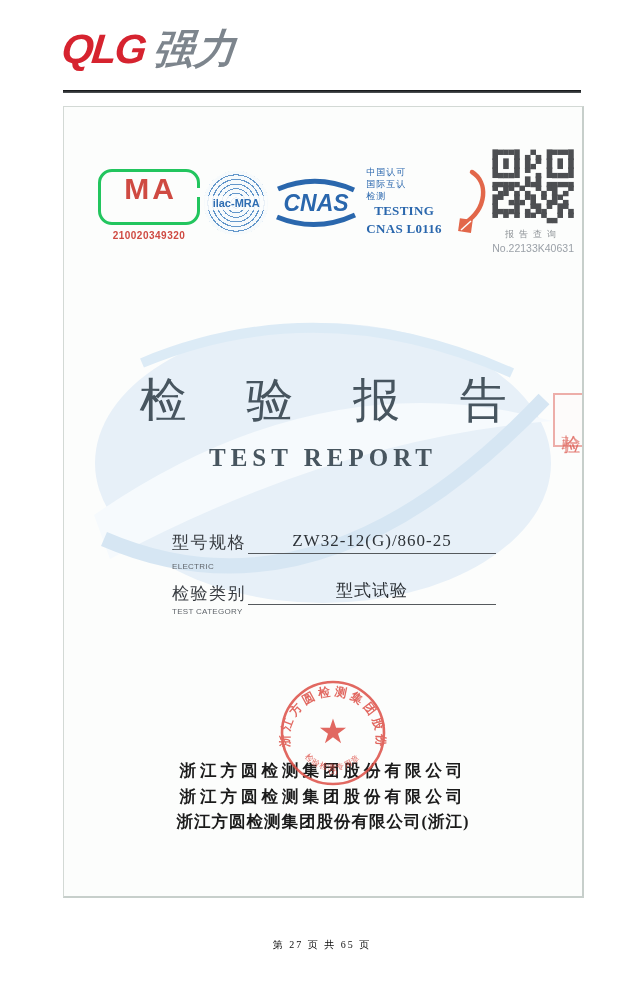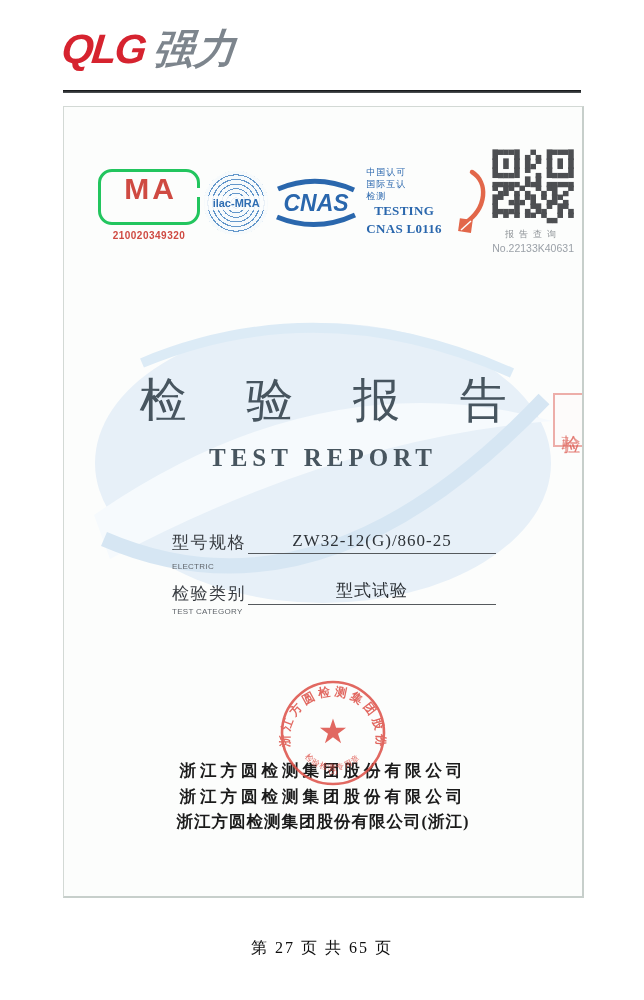--- a/index.html
+++ b/index.html
@@ -140,21 +140,21 @@
   .edge-stamp {
     position:absolute; right:-7px; top:286px; width:32px; height:50px;
     border:2px solid rgba(222,97,88,0.5); background:rgba(255,246,245,0.35);
     color:rgba(222,97,88,0.6); writing-mode:vertical-rl; font-size:19px;
     display:flex; align-items:center; justify-content:center; z-index:2;
   }
 
   
   .footer {
     position:absolute; left:0; right:0; top:938px; text-align:center;
-    font-size:16px; color:#0e0e0e; letter-spacing:2px;
+    font-size:10px; color:#0e0e0e; letter-spacing:2px;
   }
 </style>
 </head>
 <body>
 
 <div class="logo">
   <span class="logo-qlg">QLG</span><span class="logo-ql">强力</span>
 </div>
 <div class="rule"></div>
 

